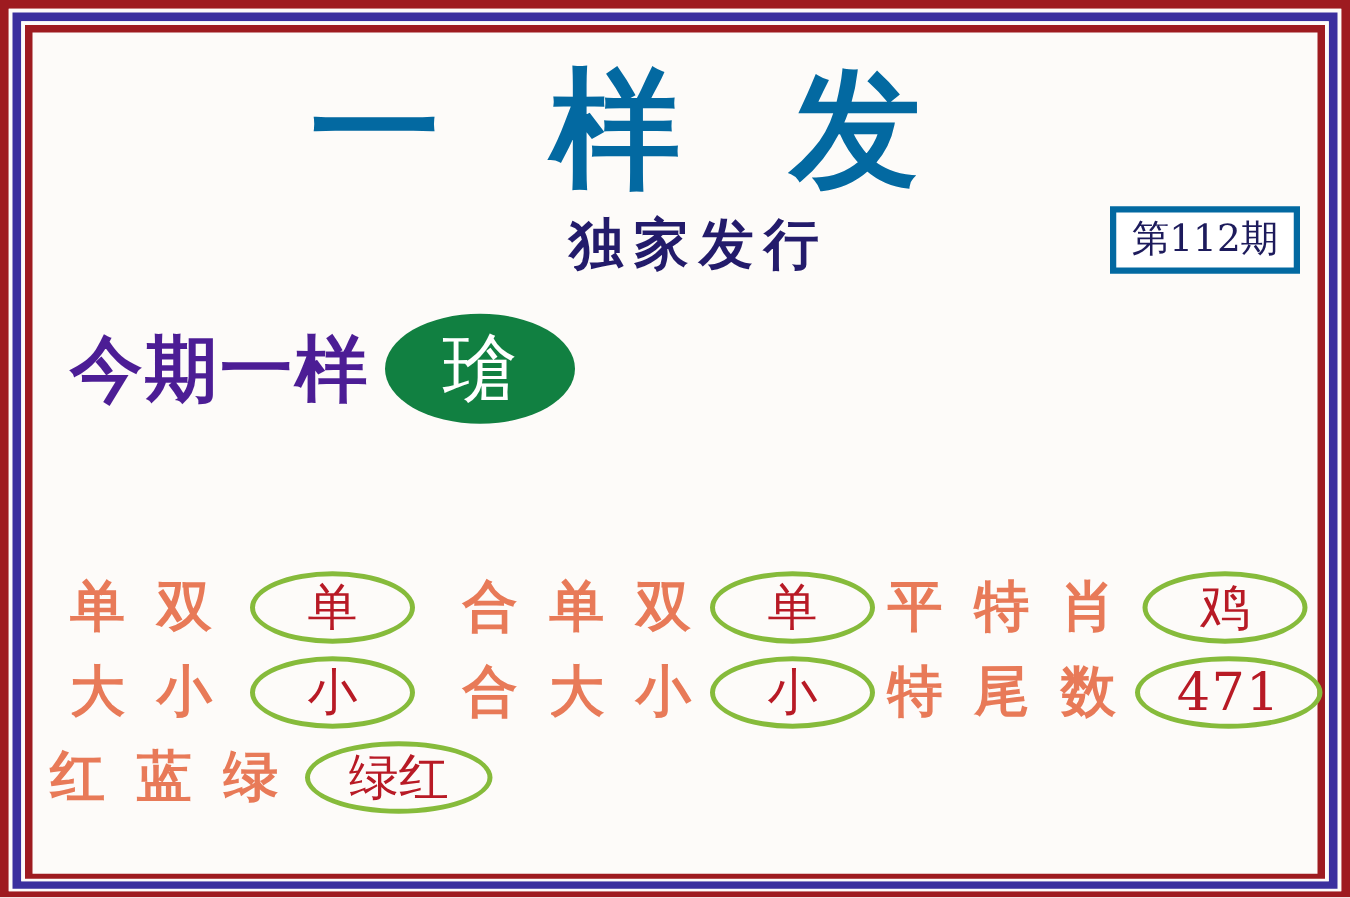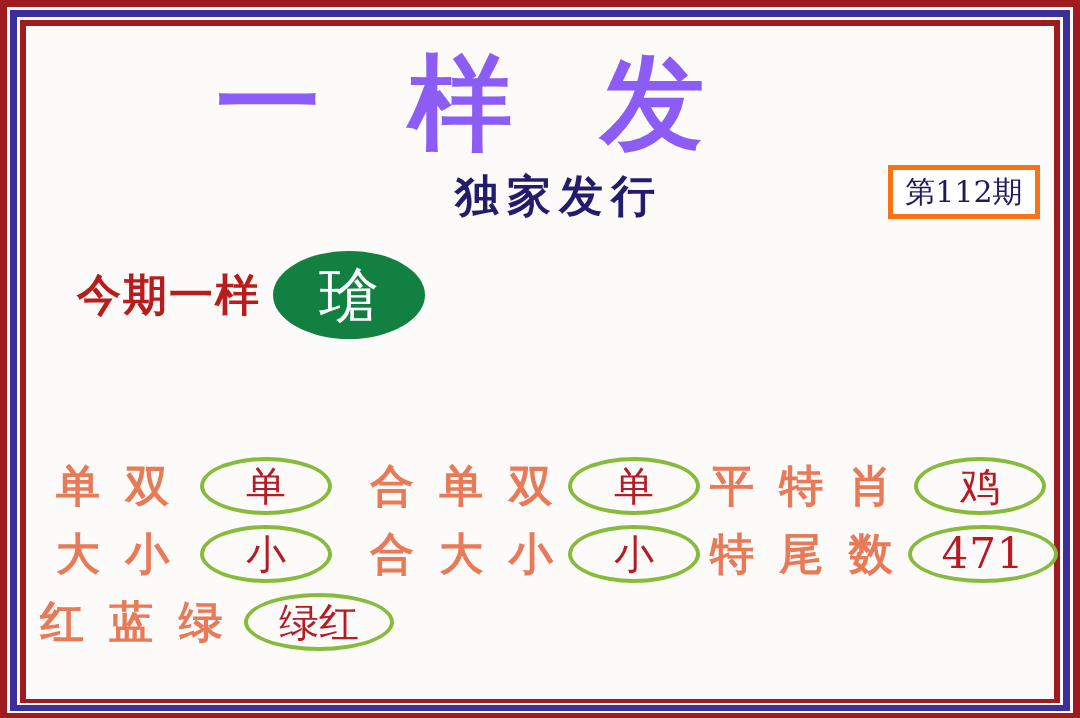--- a/index.html
+++ b/index.html
@@ -62,25 +62,25 @@
     left: 26px;
     top: 26px;
     right: 26px;
     bottom: 19px;
     background: #fdfbf9;
   }
 
   
   .title-main {
     position: absolute;
-    left: 216px;
+    left: 248px;
     top: 48px;
     width: 560px;
     height: 110px;
-    color: #8b5cf6;
+    color: #0369a1;
     font-family: "DejaVu Serif", serif;
     font-weight: bold;
     font-size: 104px;
     line-height: 110px;
     letter-spacing: 26px;
     white-space: nowrap;
   }
 
   .title-sub {
     position: absolute;
@@ -97,48 +97,47 @@
     white-space: nowrap;
   }
 
   .issue-badge {
     position: absolute;
     left: 888px;
     top: 165px;
     width: 152px;
     height: 54px;
     box-sizing: border-box;
-    border: 5px solid #f97316;
+    border: 5px solid #0369a1;
     background: #ffffff;
     color: #1d1b5c;
     font-family: "DejaVu Serif", serif;
     font-size: 30px;
     line-height: 44px;
     text-align: center;
     white-space: nowrap;
   }
 
   
   .highlight-row {
     position: absolute;
     left: 56px;
     top: 248px;
     height: 94px;
     display: flex;
     align-items: center;
   }
   .highlight-label {
-    color: #b91c1c;
-    font-family: "DejaVu Serif", serif;
-    font-weight: bold;
-    font-size: 44px;
+    color: #4c1d95;
+    font-family: "DejaVu Serif", serif;
+    font-weight: bold;
+    font-size: 58px;
     line-height: 64px;
     letter-spacing: 2px;
     white-space: nowrap;
-    margin-left: 21px;
   }
   .highlight-oval {
     position: relative;
     margin-left: 12px;
     width: 152px;
     height: 88px;
     border-radius: 50%;
     background: #118041;
     display: flex;
     align-items: center;

